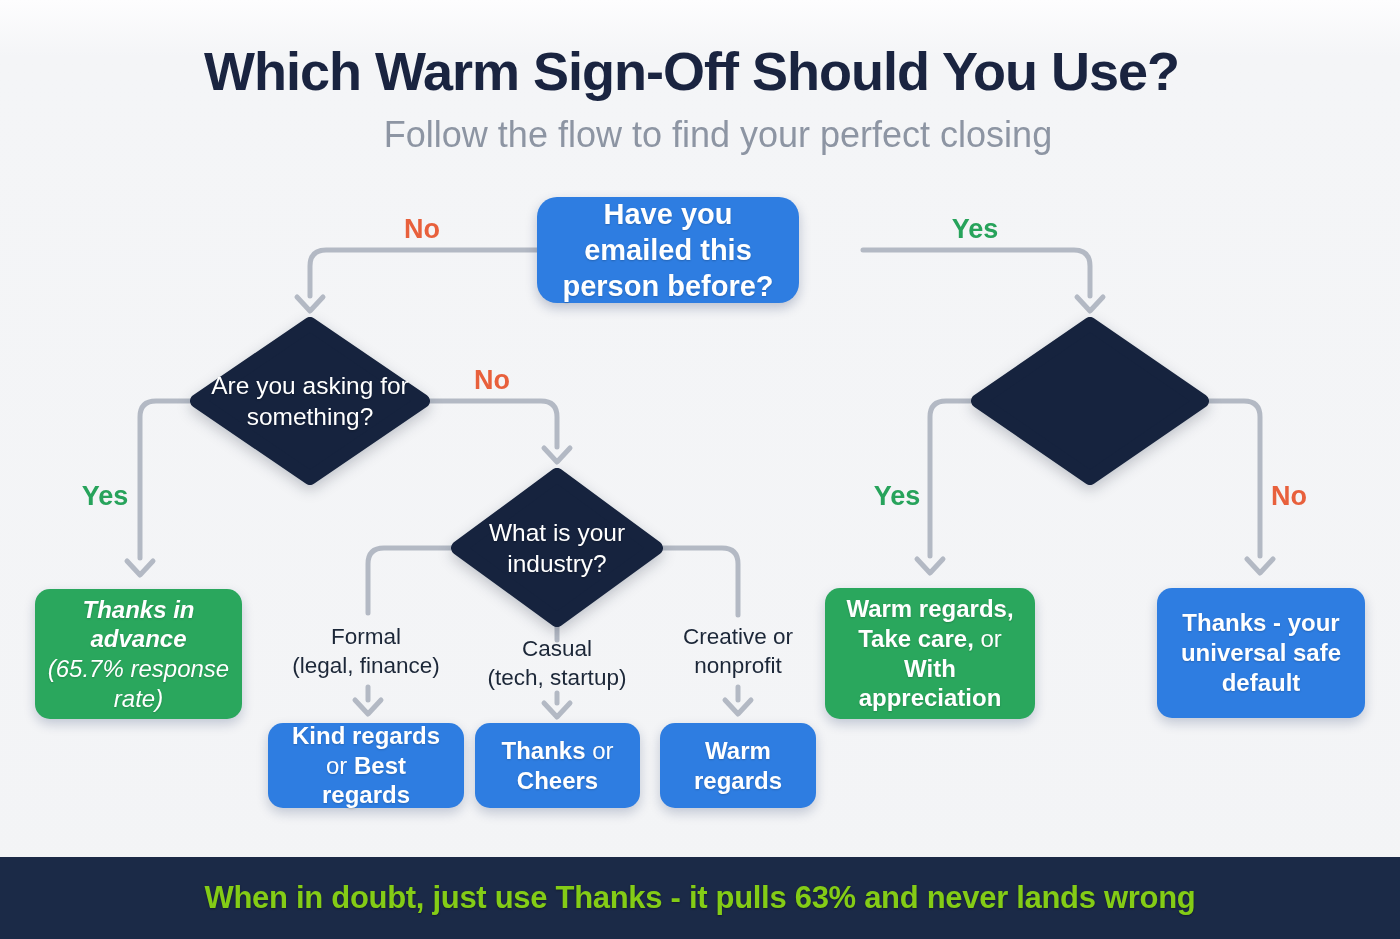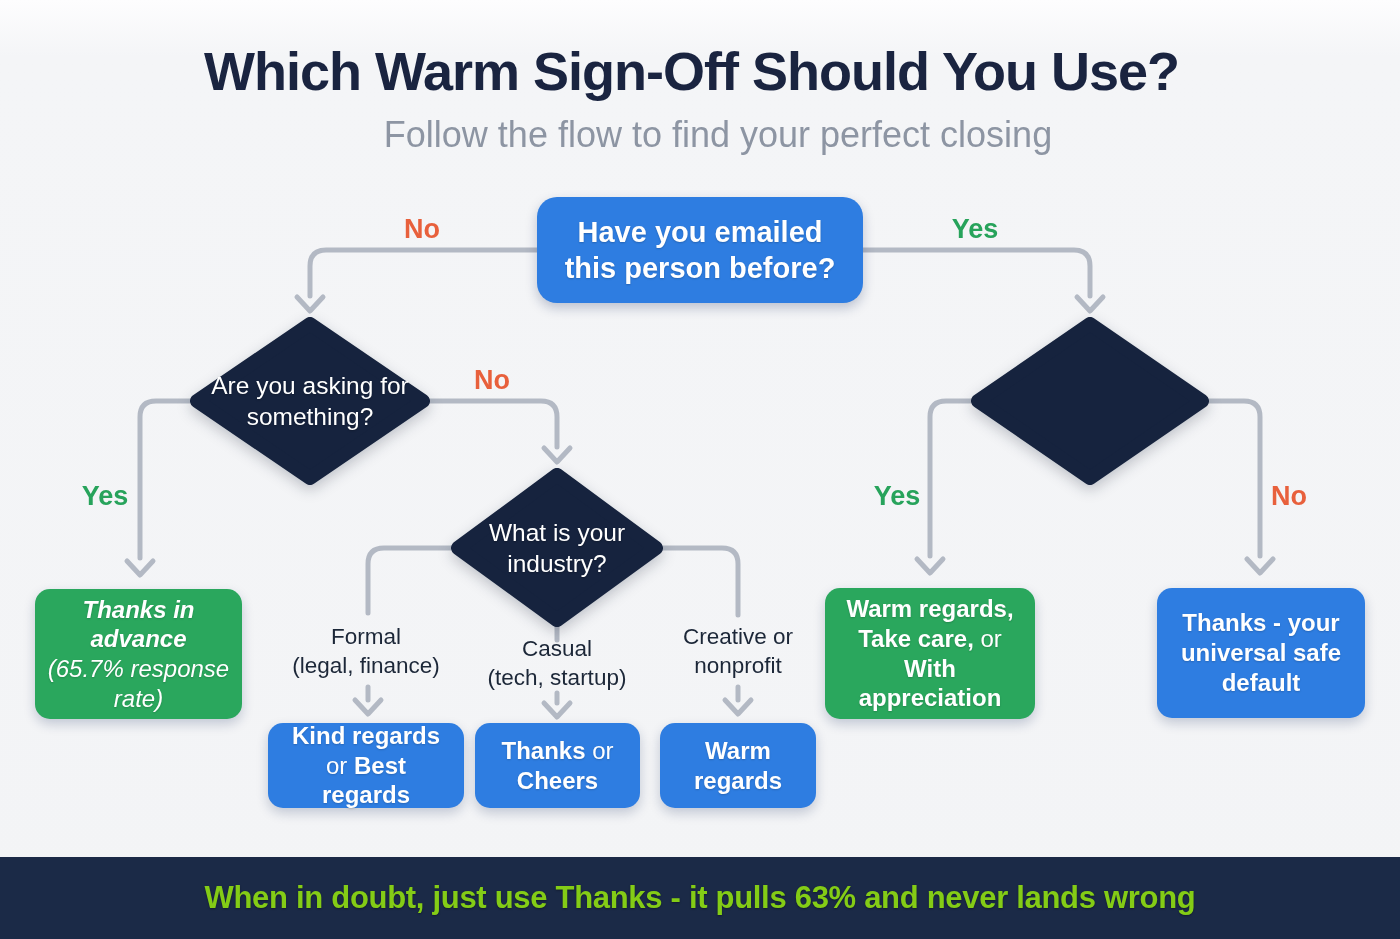--- a/index.html
+++ b/index.html
@@ -111,21 +111,21 @@
     <path class="chev" d="M 917 559 L 930 573 L 943 559"></path>
 
     <path class="wire" d="M 1203 401 H 1244 Q 1260 401 1260 417 V 556"></path>
     <path class="chev" d="M 1247 559 L 1260 573 L 1273 559"></path>
 
     <polygon class="diamond" points="310,324 423,401 310,478 197,401"></polygon>
     <polygon class="diamond" points="557,475 656,548 557,620 458,548"></polygon>
     <polygon class="diamond" points="1090,324 1202,401 1090,478 978,401"></polygon>
   </svg>
 
-  <div class="qbox" style="left:537px;top:197px;width:326px;height:106px;">
+  <div class="qbox" style="left:537px;top:197px;width:262px;height:106px;">
     <span>Have you emailed this person before?</span>
   </div>
 
   <div class="node-text" style="left:310px;top:402px;width:220px;">Are you asking for something?</div>
   <div class="node-text" style="left:557px;top:549px;width:170px;">What is your industry?</div>
 
   <div class="edge-label no" style="left:422px;top:229px;">No</div>
   <div class="edge-label yes" style="left:975px;top:229px;">Yes</div>
   <div class="edge-label yes" style="left:105px;top:496px;">Yes</div>
   <div class="edge-label no" style="left:492px;top:380px;">No</div>

